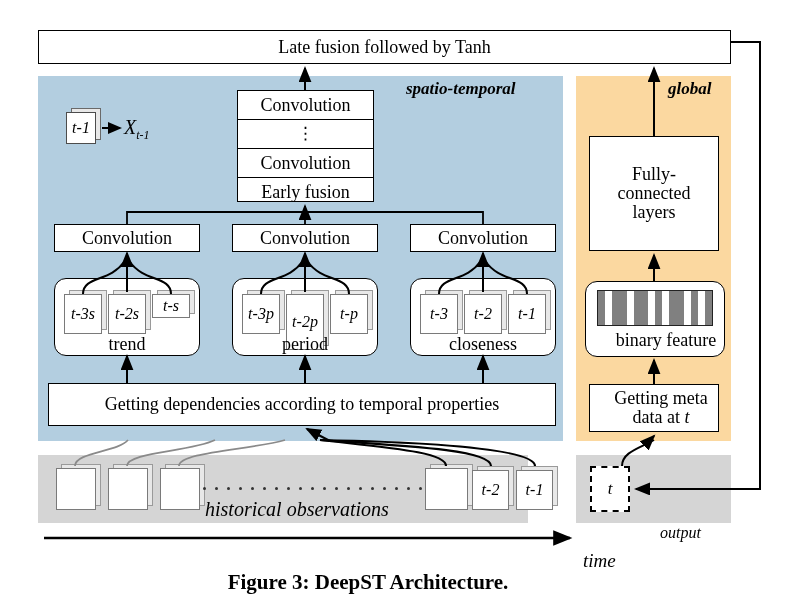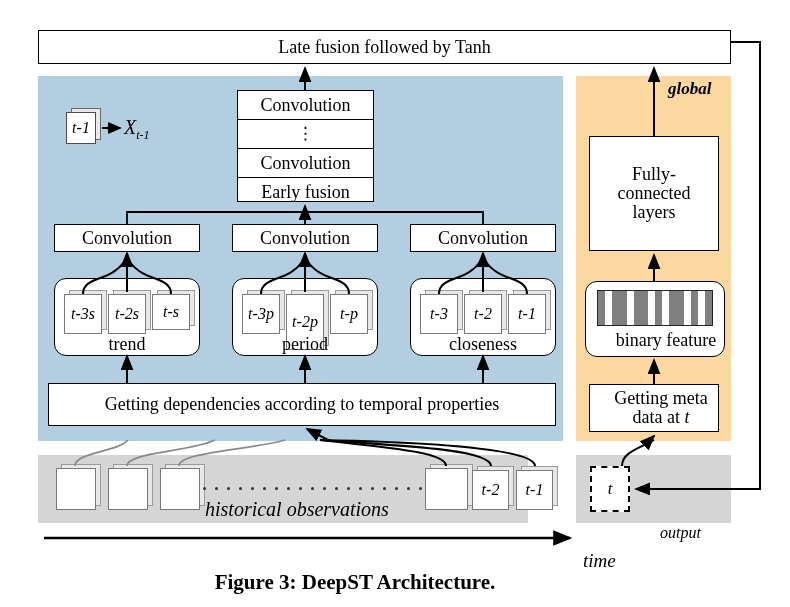--- a/index.html
+++ b/index.html
@@ -46,36 +46,37 @@
 
   
   .binbar{border:1.3px solid #222;display:flex;overflow:hidden;background:#fff;}
   .binbar i{display:block;height:100%;}
 
   
   .dots{display:flex;align-items:center;gap:9px;}
   .dots i{width:3px;height:3px;background:#333;border-radius:50%;display:block;}
 
   .italic{font-style:italic;}
-  .caption{font-weight:bold;font-size:21px;text-align:center;width:100%;}
+  .caption{font-weight:bold;font-size:21px;text-align:center;width:100%;margin-left:13px;}
   .wmark{color:#d9d9d9;font-size:19px;font-family:"DejaVu Sans",sans-serif;}
 
   svg{position:absolute;left:0;top:0;overflow:visible;pointer-events:none;}
   .vdots{font-size:17px;letter-spacing:0;line-height:0.6;}
 </style>
 </head>
 <body>
 
 <div id="root">
 
   <div class="abs panel-st" style="left:38px;top:76px;width:525px;height:365px;"></div>
   <div class="abs panel-gl" style="left:576px;top:76px;width:155px;height:365px;"></div>
   <div class="abs panel-gray" style="left:38px;top:455px;width:490px;height:68px;"></div>
   <div class="abs panel-gray" style="left:576px;top:455px;width:155px;height:68px;"></div>
 
+  <div class="abs panel-label" style="left:406px;top:79px;">spatio-temporal</div>
   <div class="abs panel-label" style="left:668px;top:79px;">global</div>
 
   <div class="abs box" style="left:38px;top:30px;width:693px;height:34px;">
     <span>Late fusion followed by Tanh</span>
   </div>
 
   <div class="abs" style="left:66px;top:108px;width:150px;height:40px;">
     <div class="card" style="left:0;top:4px;width:30px;height:32px;">
       <div class="back"></div>
       <div class="front">
@@ -119,21 +120,21 @@
     <div class="front">
         <span>t-3s</span>
       </div>
   </div>
   <div class="card plain" style="left:108px;top:294px;width:38px;height:40px;">
     <div class="back"></div>
     <div class="front">
         <span>t-2s</span>
       </div>
   </div>
-  <div class="card plain" style="left:152px;top:294px;width:38px;height:36px;">
+  <div class="card plain" style="left:152px;top:294px;width:38px;height:24px;">
     <div class="back"></div>
     <div class="front">
         <span>t-s</span>
       </div>
   </div>
   <div class="grp-caption" style="left:54px;top:334px;width:146px;">trend</div>
 
   <div class="abs box" style="left:232px;top:224px;width:146px;height:28px;">
     <span>Convolution</span>
   </div>

